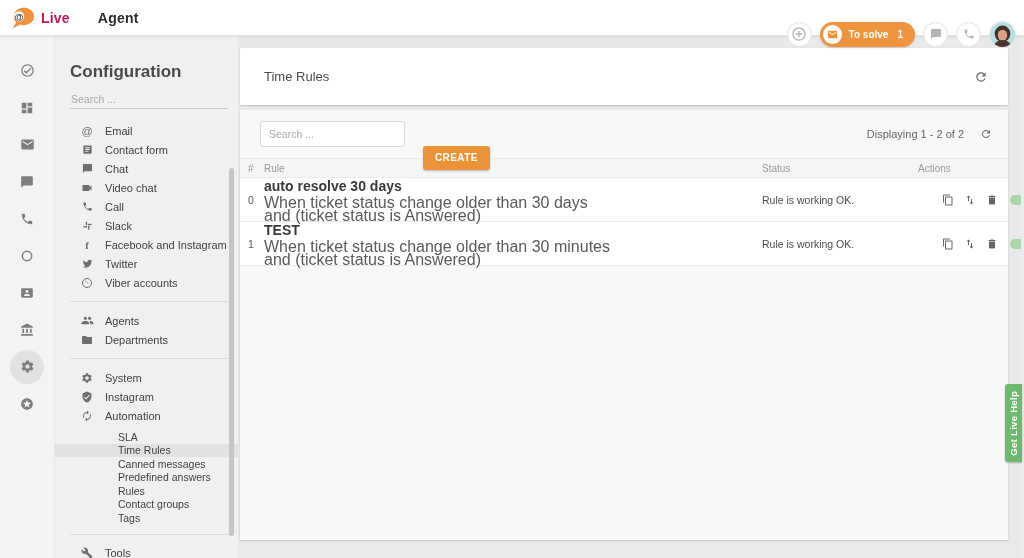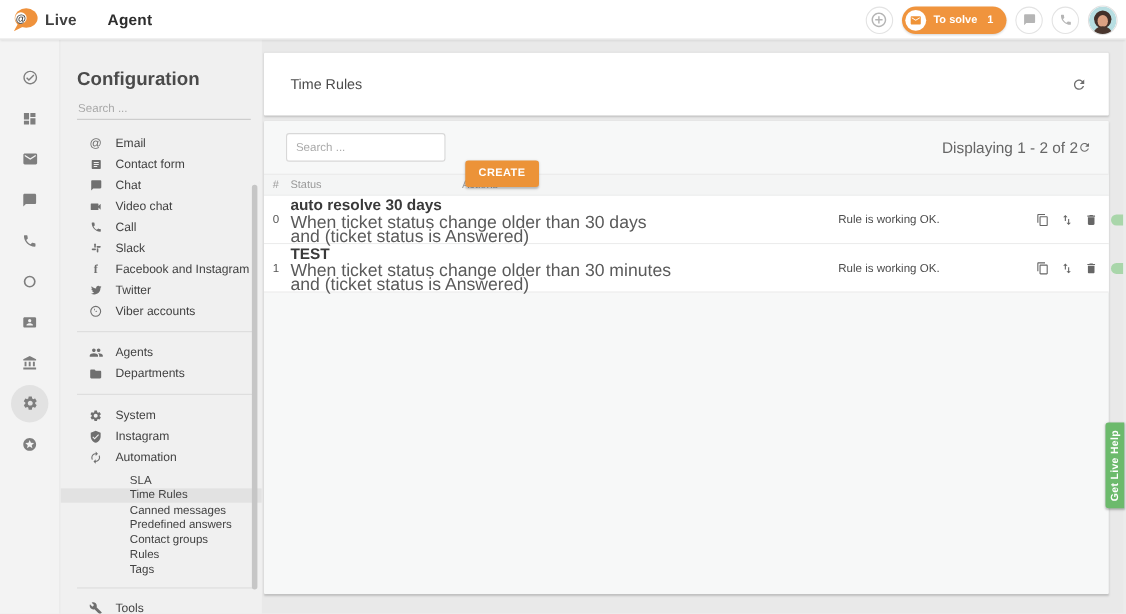--- a/index.html
+++ b/index.html
@@ -6,23 +6,23 @@
   html,body { width:1024px; height:558px; overflow:hidden; }
   body { font-family:"Liberation Sans", sans-serif; background:#e9e9e9; position:relative; color:#424242; }
   svg.i { display:block; fill:currentColor; }
 
   
   .topbar { position:absolute; left:0; top:0; width:1024px; height:36px; background:#fff;
             border-bottom:1px solid #e2e2e2; box-shadow:0 1px 2px rgba(0,0,0,.08); z-index:50;
             display:flex; align-items:center; }
   .brand { display:flex; align-items:center; margin-left:10px; gap:5px; }
   .brand-name { font-size:14px; letter-spacing:.2px; }
-  .brand-live { color:#404040; font-weight:bold; }
+  .brand-live { color:#be185d; font-weight:bold; }
   .brand-agent { color:#2d2d2d; font-weight:bold;margin-left:28px; }
-  .top-right { position:absolute; right:8px; top:0; height:36px; display:flex; align-items:center; gap:8px;text-align:right; }
+  .top-right { position:absolute; right:8px; top:16px; height:36px; display:flex; align-items:center; gap:8px;text-align:right; }
   .circle-btn { width:25px; height:25px; border-radius:50%; background:#fff; border:1px solid #e3e3e3;
                 display:flex; align-items:center; justify-content:center; color:#b5b5b5; cursor:pointer; }
   .tosolve { height:25px; background:#f0943d; border-radius:13px; display:flex; align-items:center;
              padding:0 12px 0 3px; gap:7px; box-shadow:0 1px 2px rgba(0,0,0,.15); cursor:pointer; }
   .tosolve .bubble { width:19px; height:19px; background:#fff; border-radius:50%; display:flex; align-items:center; justify-content:center; color:#ef9338; }
   .tosolve .lbl { color:#fff; font-size:10px; font-weight:bold; }
   .tosolve .cnt { color:#fff; font-size:10px; font-weight:bold; margin-left:2px; }
   .avatar { width:27px; height:27px; border-radius:50%; overflow:hidden; border:1px solid #e0e0e0; cursor:pointer; }
 
   
@@ -52,21 +52,21 @@
   .page-title { margin-left:24px; font-size:13px; color:#4b4b4b; }
   .head-refresh { position:absolute; right:20px; color:#6d6d6d; cursor:pointer; }
 
   .card-body { left:240px; top:110px; width:768px; height:430px; background:#f7f8f8; }
   .toolbar { height:48px; display:flex; align-items:center; position:relative; }
   .grid-search { margin-left:20px; width:145px; height:26px; border:1px solid #d8d8d8; border-radius:3px;
                  background:#fff; font-size:10.5px; padding:0 8px; outline:none; color:#555; font-family:inherit; }
   .grid-search::placeholder { color:#aaa; }
   .create-btn { margin-left:18px; height:24px; padding:0 12px; background:#ec9338; color:#fff; border:none; border-radius:3px;
                 font-size:10px; font-weight:bold; letter-spacing:.4px; box-shadow:0 1px 2px rgba(0,0,0,.25); cursor:pointer; font-family:inherit;margin-top:47px; }
-  .displaying { position:absolute; right:28px; font-size:14px; color:#666; }
+  .displaying { position:absolute; right:44px; font-size:11px; color:#666; }
   .tb-refresh { position:absolute; right:16px; color:#6d6d6d; cursor:pointer; }
 
   .thead { height:20px; display:flex; align-items:center; font-size:10px; color:#9a9a9a;
            border-top:1px solid #ececec; border-bottom:1px solid #ececec; background:#f4f5f5; }
   .col-num { width:24px; padding-left:8px; flex:none; }
   .col-rule { width:498px; flex:none; }
   .col-status { width:156px; flex:none; }
   .col-actions { flex:1; }
   .trow { display:flex; align-items:center; background:#fff; border-bottom:1px solid #eaeaea; height:44px; cursor:pointer; }
   .tnum { width:24px; padding-left:8px; flex:none; font-size:10.5px; color:#555; }
@@ -391,24 +391,24 @@
     <div class="subitem active">
         <span>Time Rules</span>
       </div>
     <div class="subitem">
         <span>Canned messages</span>
       </div>
     <div class="subitem">
         <span>Predefined answers</span>
       </div>
     <div class="subitem">
+        <span>Rules</span>
+      </div>
+    <div class="subitem">
         <span>Contact groups</span>
-      </div>
-    <div class="subitem">
-        <span>Rules</span>
       </div>
     <div class="subitem">
         <span>Tags</span>
       </div>
     <div class="sdiv"></div>
     <div class="sitem">
         <span class="sic">
           <svg class="i" width="12" height="12">
             <use href="#ic-wrench"></use>
           </svg>
@@ -435,20 +435,21 @@
     <span class="displaying">Displaying 1 - 2 of 2</span>
     <span class="tb-refresh">
         <svg class="i" width="12" height="12">
           <use href="#ic-refresh"></use>
         </svg>
       </span>
   </div>
 
   <div class="thead">
     <span class="col-num">#</span>
+    <span class="col-rule">Rule</span>
     <span class="col-status">Status</span>
     <span class="col-actions">Actions</span>
   </div>
 
   <div class="trow">
     <div class="tnum">0</div>
     <div class="tmain">
       <div class="ttitle">auto resolve 30 days</div>
       <div class="tdesc">When ticket status change older than 30 days</div>
       <div class="tdesc">and (ticket status is Answered)</div>

